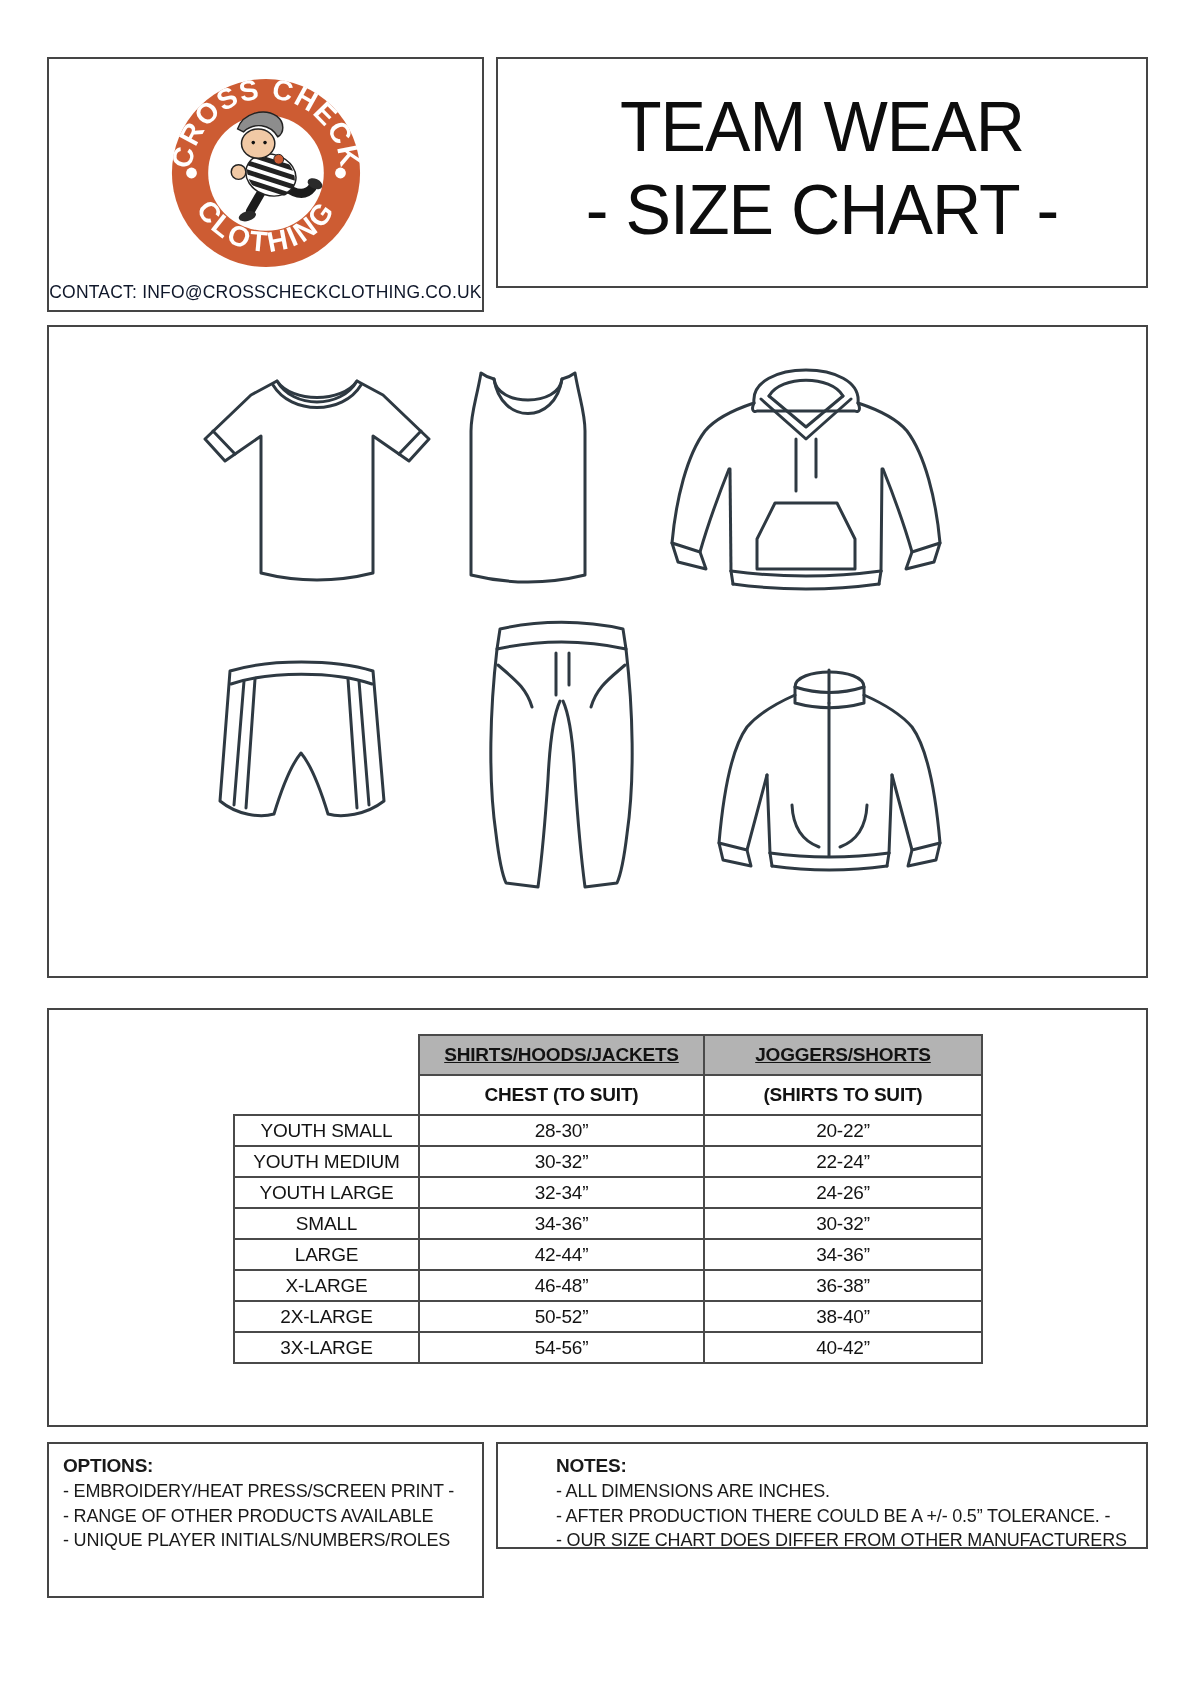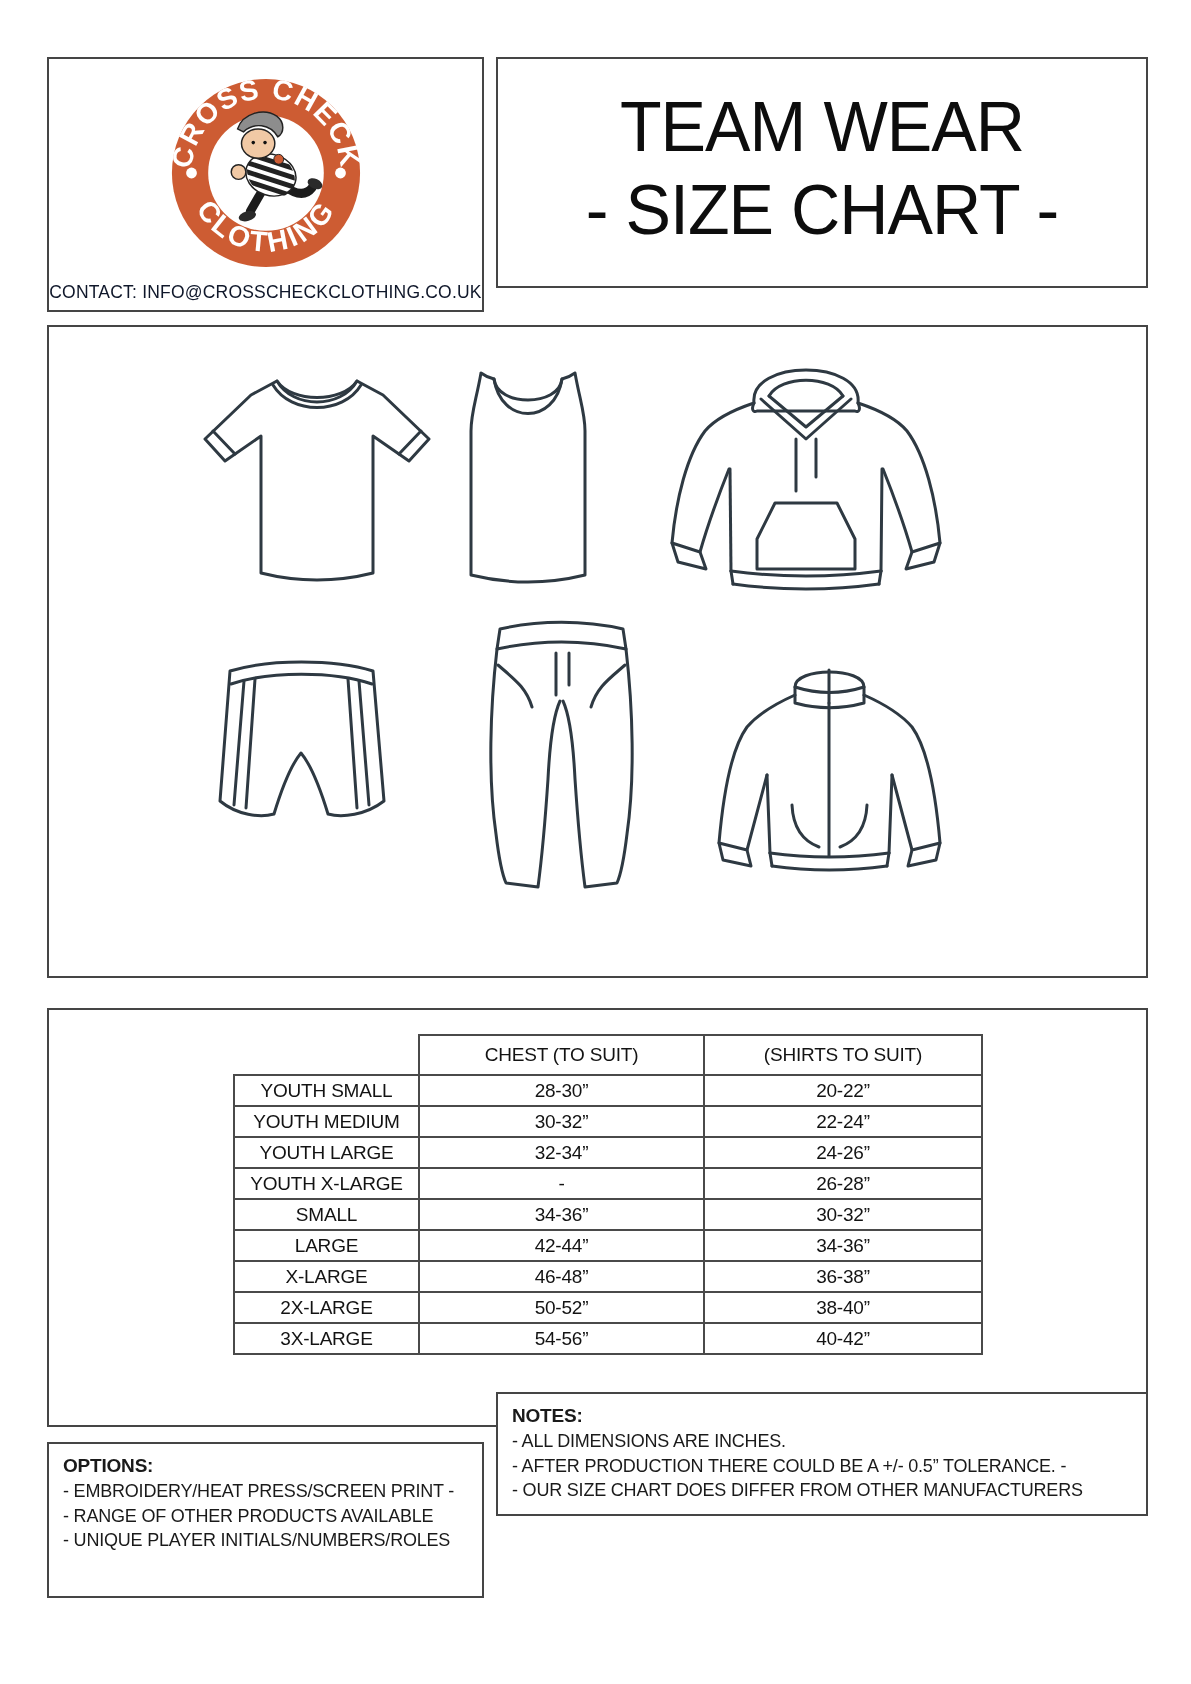--- a/index.html
+++ b/index.html
@@ -8,21 +8,21 @@
     font-family:"Liberation Sans", sans-serif; color:#1a1a1a; overflow:hidden;
   }
   .box {
     position:absolute; background:#ffffff; border:2px solid #454545; box-sizing:border-box;
   }
   #box-logo   { left:47px;  top:57px;   width:437px;  height:255px; }
   #box-title  { left:496px; top:57px;   width:652px;  height:231px; }
   #box-illus  { left:47px;  top:325px;  width:1101px; height:653px; }
   #box-table  { left:47px;  top:1008px; width:1101px; height:419px; }
   #box-options{ left:47px;  top:1442px; width:437px;  height:156px; }
-  #box-notes  { left:496px; top:1392px; width:652px;  height:124px; }
+  #box-notes  { left:496px; top:1442px; width:652px;  height:107px;padding-left:44px; }
 
   
   #box-logo .logo-wrap { position:absolute; left:0; right:0; top:16px; text-align:center; }
   #box-logo .contact {
     position:absolute; left:0; right:0; bottom:7px; text-align:center;
     font-size:17.5px; letter-spacing:0.2px; color:#0f172a;
   }
 
   
   .title-block {
@@ -40,21 +40,21 @@
     position:absolute; left:184px; top:24px; border-collapse:collapse; table-layout:fixed;
   }
   #size-table td, #size-table th {
     border:2px solid #4a4a4a; text-align:center; vertical-align:middle;
     font-size:19px; padding:0 4px; letter-spacing:-0.2px; color:#131313;
   }
   #size-table .blank { border:none; background:transparent; }
   #size-table tr.hdr th {
     background:#b3b3b3; font-weight:bold; text-decoration:underline; height:38px;
   }
-  #size-table tr.sub td { height:38px; font-weight:normal;border-radius:13px; }
+  #size-table tr.sub td { height:38px; font-weight:bold;border-radius:13px; }
   #size-table tr.data td { height:29px; }
   .col-size  { width:185px; }
   .col-chest { width:285px; }
   .col-waist { width:278px; }
 
   
   .legend { padding:9px 14px 0 14px; font-size:18px; line-height:1.37; letter-spacing:-0.2px; }
   .legend .bh { font-weight:bold; font-size:19px; }
 </style>
 </head>
@@ -192,44 +192,44 @@
   </div>
 
   <div class="box" id="box-table">
     <table id="size-table">
       <colgroup>
         <col class="col-size">
           <col class="col-chest">
           <col class="col-waist">
       </colgroup>
       <tbody>
+          <tr class="hdr">
+        <td class="blank"></td>
+        <th>SHIRTS/HOODS/JACKETS</th>
+        <th>JOGGERS/SHORTS</th>
+      </tr>
       <tr class="sub">
         <td class="blank"></td>
         <td>CHEST (TO SUIT)</td>
         <td>(SHIRTS TO SUIT)</td>
       </tr>
       <tr class="data">
         <td>YOUTH SMALL</td>
         <td>28-30”</td>
         <td>20-22”</td>
       </tr>
       <tr class="data">
         <td>YOUTH MEDIUM</td>
         <td>30-32”</td>
         <td>22-24”</td>
       </tr>
       <tr class="data">
         <td>YOUTH LARGE</td>
         <td>32-34”</td>
         <td>24-26”</td>
-      </tr>
-      <tr class="data">
-        <td>YOUTH X-LARGE</td>
-        <td>-</td>
-        <td>26-28”</td>
       </tr>
       <tr class="data">
         <td>SMALL</td>
         <td>34-36”</td>
         <td>30-32”</td>
       </tr>
       <tr class="data">
         <td>LARGE</td>
         <td>42-44”</td>
         <td>34-36”</td>

